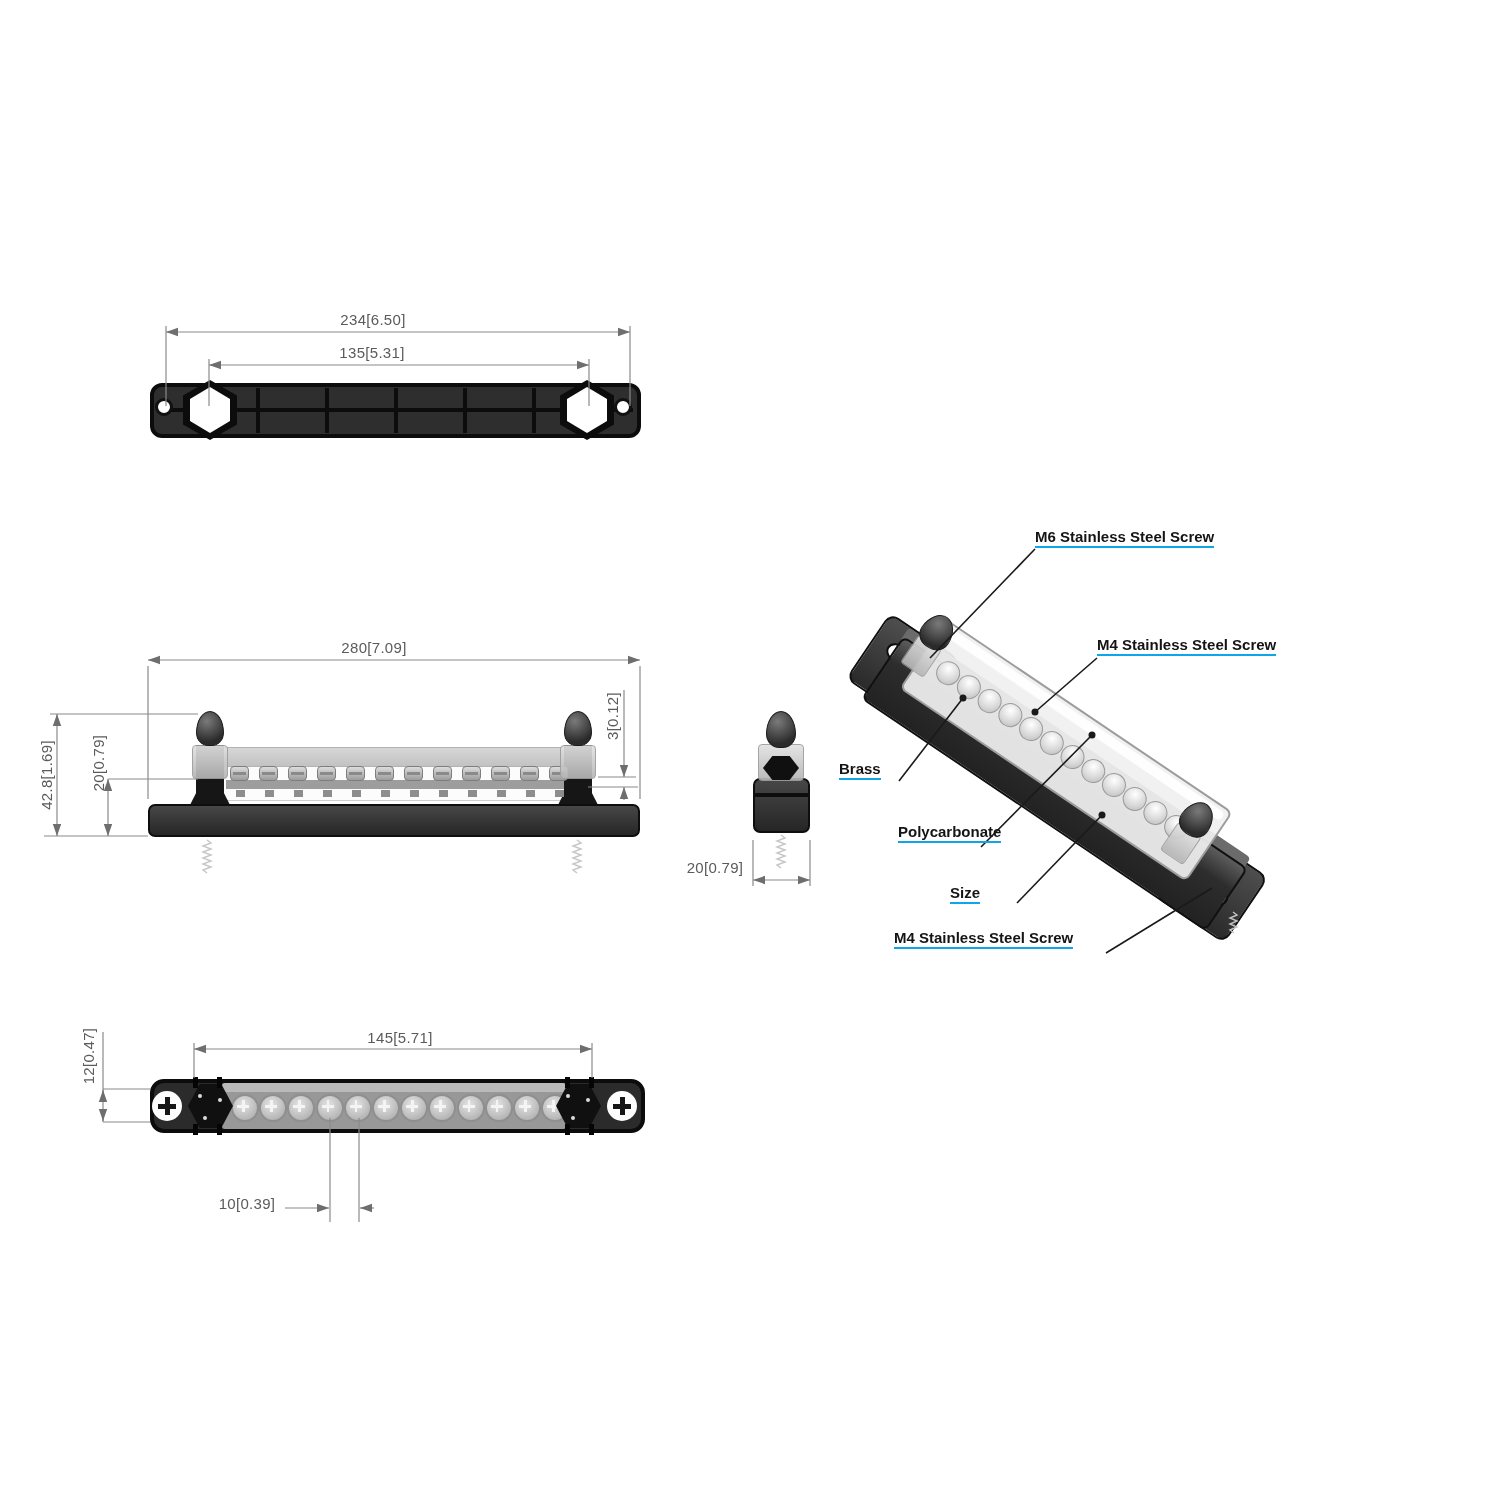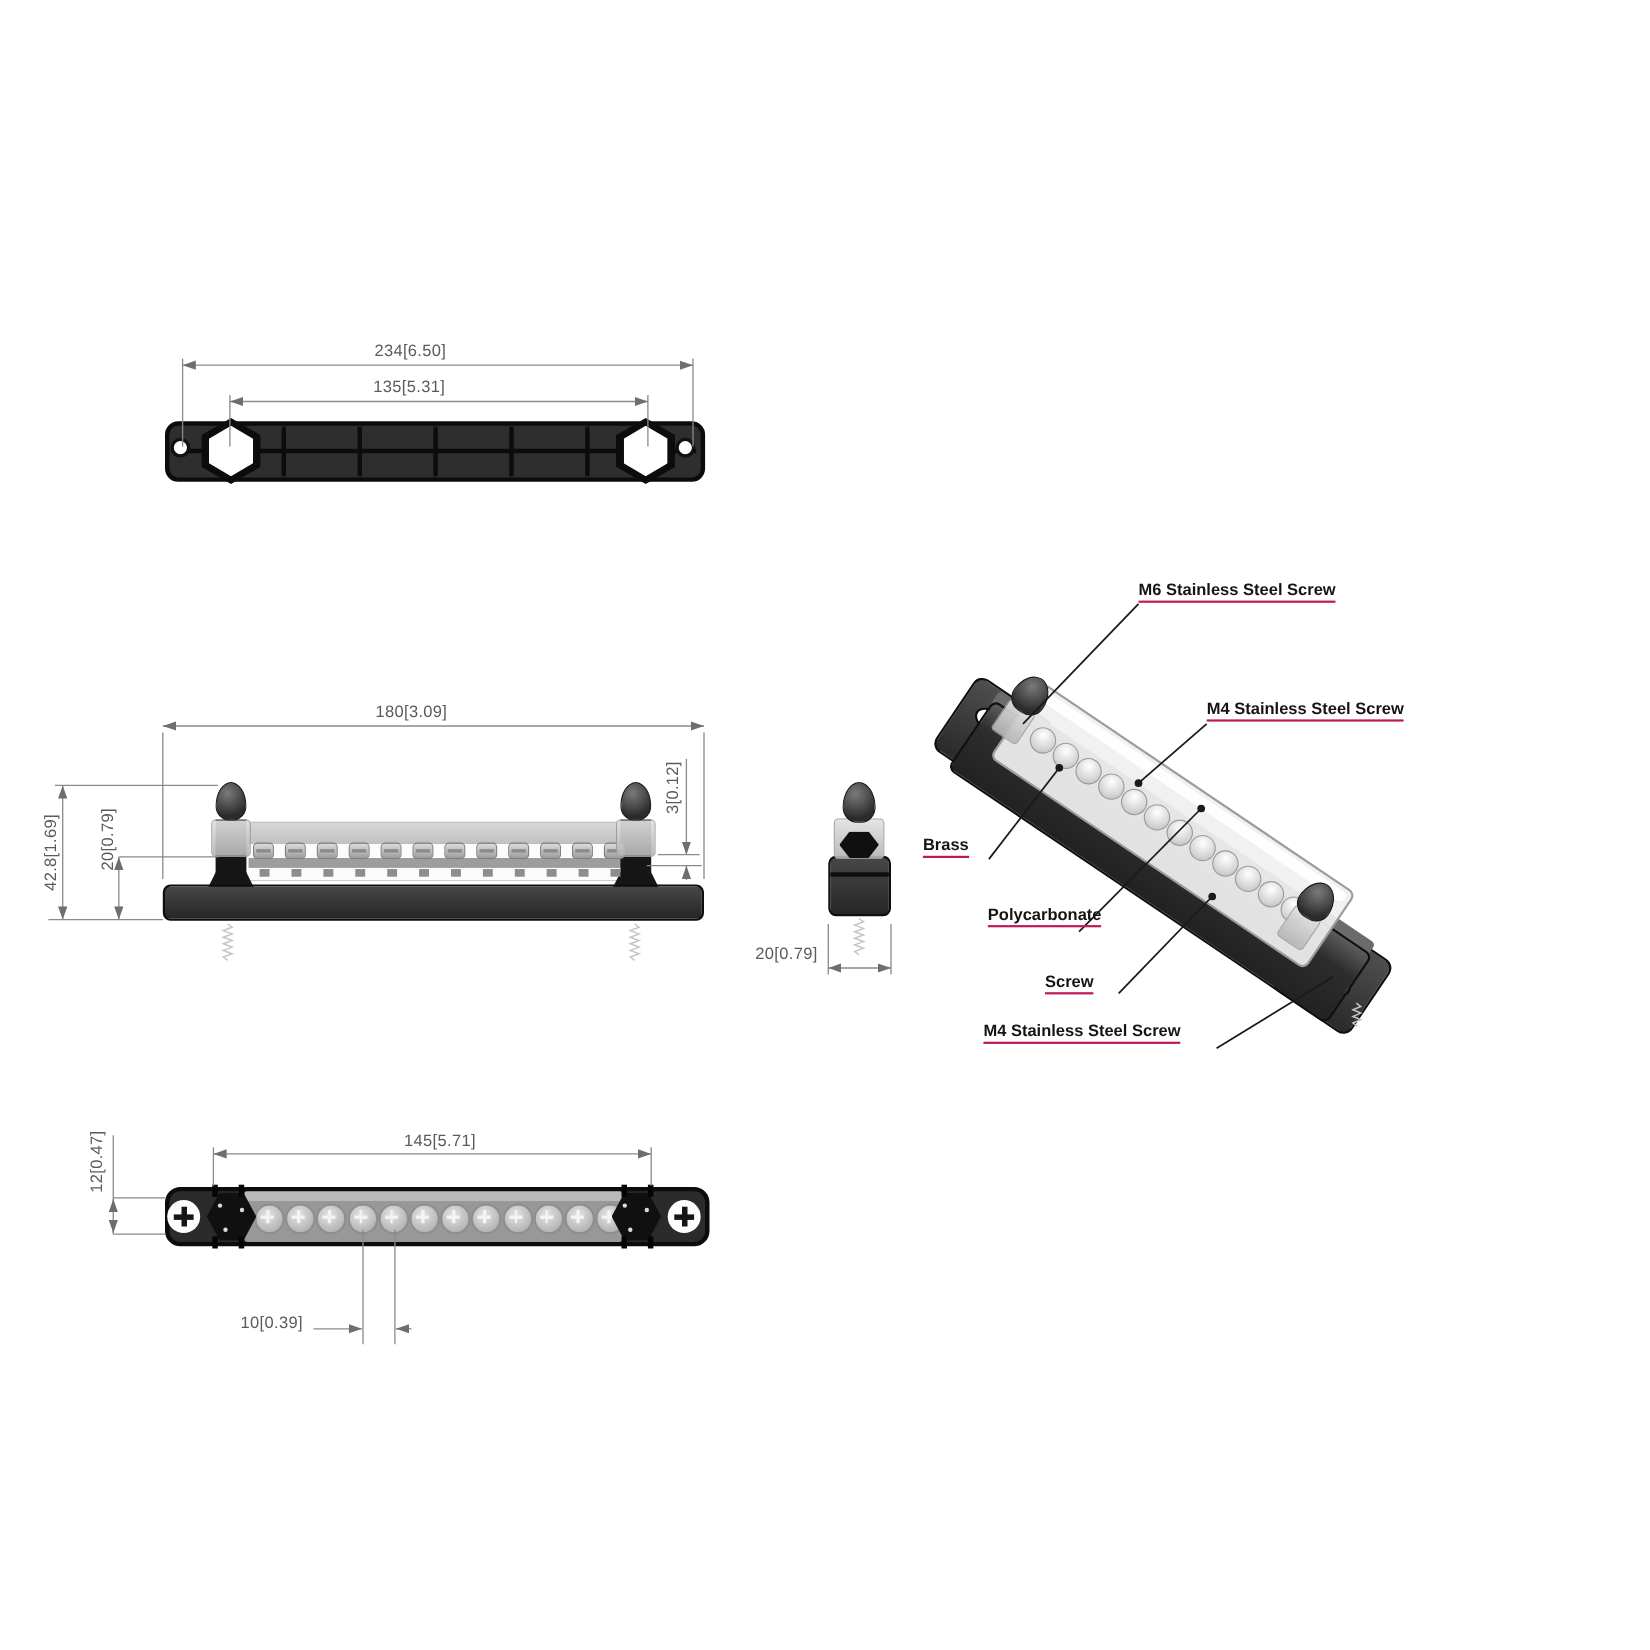--- a/index.html
+++ b/index.html
@@ -5,21 +5,21 @@
   html,body{margin:0;padding:0;background:#ffffff;}
   #canvas{position:relative;width:1500px;height:1500px;background:#fff;overflow:hidden;
           font-family:"Liberation Sans",sans-serif;}
   svg.linework{position:absolute;left:0;top:0;z-index:6;pointer-events:none;}
 
   
   .dimtext{position:absolute;z-index:7;transform:translate(-50%,-50%);
            font-size:15px;color:#5b5b5b;white-space:nowrap;letter-spacing:.3px;}
   .dimtext.rot{transform:translate(-50%,-50%) rotate(-90deg);}
   .callout{position:absolute;z-index:7;font-size:15px;font-weight:bold;color:#141414;
-           border-bottom:2px solid #be185d;padding-bottom:1px;white-space:nowrap;}
+           border-bottom:2px solid #0ea5e9;padding-bottom:1px;white-space:nowrap;}
   .specs{position:absolute;z-index:7;font-size:15px;font-weight:bold;color:#2f2f2f;
          line-height:21.5px;white-space:pre;}
 
   
   .part{position:absolute;box-sizing:border-box;}
   .blackbar{background:#2e2e2e;border:4px solid #0c0c0c;border-radius:12px;}
   .gridline{background:#0c0c0c;}
   .hexouter{clip-path:polygon(50% 0,100% 26%,100% 74%,50% 100%,0 74%,0 26%);background:#0c0c0c;}
   .hexinner{clip-path:polygon(50% 0,100% 26%,100% 74%,50% 100%,0 74%,0 26%);background:#ffffff;}
   .hexside{clip-path:polygon(26% 0,74% 0,100% 50%,74% 100%,26% 100%,0 50%);background:#101010;}
@@ -122,21 +122,21 @@
       </div>
     <div class="part post" style="left:196px;top:745px;width:28px;height:62px;z-index:3;"></div>
     <div class="part postfoot" style="left:189px;top:792px;width:42px;height:15px;z-index:3;"></div>
     <div class="part post" style="left:564px;top:745px;width:28px;height:62px;z-index:3;"></div>
     <div class="part postfoot" style="left:557px;top:792px;width:42px;height:15px;z-index:3;"></div>
     <div class="part collar" style="left:192px;top:745px;width:36px;height:34px;z-index:4;"></div>
     <div class="part collar" style="left:560px;top:745px;width:36px;height:34px;z-index:4;"></div>
     <div class="part domenut" style="left:196px;top:711px;width:28px;height:35px;z-index:5;"></div>
     <div class="part domenut" style="left:564px;top:711px;width:28px;height:35px;z-index:5;"></div>
     <div class="part basebar" style="left:148px;top:804px;width:492px;height:33px;z-index:4;"></div>
-    <div class="dimtext" style="left:374px;top:647px;">180[3.09]</div>
+    <div class="dimtext" style="left:374px;top:647px;">280[7.09]</div>
     <div class="dimtext rot" style="left:46px;top:775px;">42.8[1.69]</div>
     <div class="dimtext rot" style="left:98px;top:763px;">20[0.79]</div>
     <div class="dimtext rot" style="left:612px;top:716px;">3[0.12]</div>
   </div>
 
   <div>
     <div class="part collar" style="left:758px;top:744px;width:46px;height:37px;z-index:2;"></div>
     <div class="part hexside" style="left:763px;top:756px;width:36px;height:24px;z-index:3;"></div>
     <div class="part domenut" style="left:766px;top:711px;width:30px;height:37px;z-index:4;"></div>
     <div class="part basebar" style="left:753px;top:778px;width:57px;height:55px;z-index:1;"></div>
@@ -169,21 +169,21 @@
     <div class="part collar" style="left:36px;top:46px;width:28px;height:34px;z-index:5;"></div>
     <div class="part domenut" style="left:34px;top:16px;width:32px;height:36px;z-index:6;"></div>
     <div class="part collar" style="left:356px;top:56px;width:28px;height:34px;z-index:5;"></div>
     <div class="part domenut" style="left:354px;top:26px;width:32px;height:36px;z-index:6;"></div>
   </div>
 
   <div class="callout" style="left:1035px;top:528px;">M6 Stainless Steel Screw</div>
   <div class="callout" style="left:1097px;top:636px;">M4 Stainless Steel Screw</div>
   <div class="callout" style="left:839px;top:760px;">Brass</div>
   <div class="callout" style="left:898px;top:823px;">Polycarbonate</div>
-  <div class="callout" style="left:950px;top:884px;">Screw</div>
+  <div class="callout" style="left:950px;top:884px;">Size</div>
   <div class="callout" style="left:894px;top:929px;">M4 Stainless Steel Screw</div>
 
   <div>
     <div class="part blackbar" style="left:150px;top:1079px;width:495px;height:54px;border-radius:14px;background:#2b2b2b;"></div>
     <div class="part band" style="left:222px;top:1083px;width:344px;height:46px;z-index:2;"></div>
     <div class="screwrow" style="left:0;top:1094px;z-index:4;">
         <span class="bscrew" style="left: 231px;"></span>
         <span class="bscrew" style="left: 259.2px;"></span>
         <span class="bscrew" style="left: 287.4px;"></span>
         <span class="bscrew" style="left: 315.6px;"></span>

